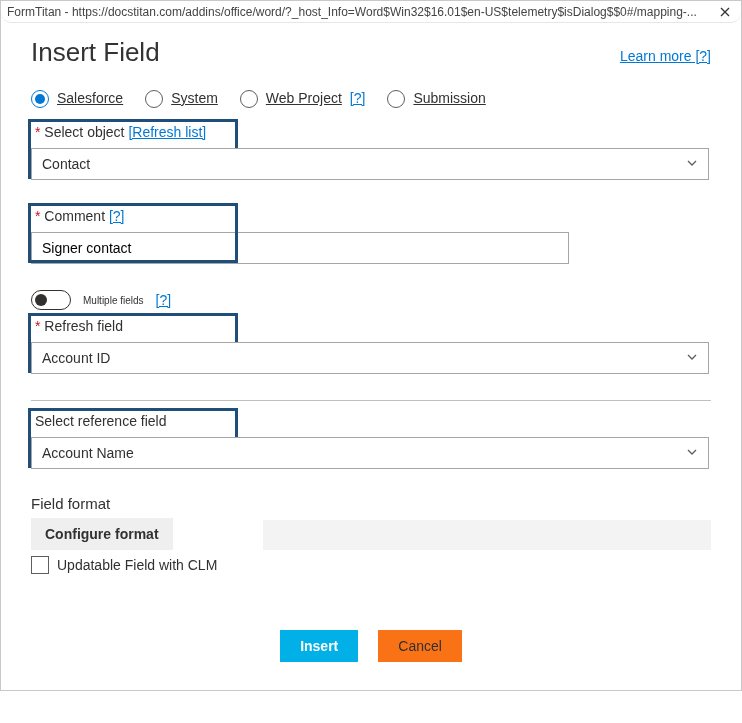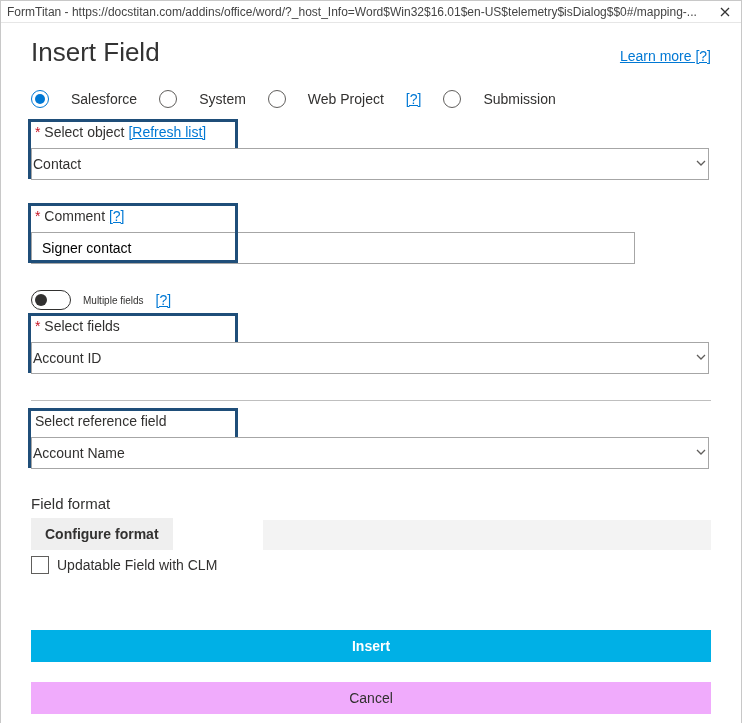--- a/index.html
+++ b/index.html
@@ -16,20 +16,21 @@
   }
   .titlebar {
     display: flex;
     align-items: center;
     height: 22px;
     padding: 0 4px 0 6px;
     font-size: 12px;
     color: #444;
     background: #fff;
     border-bottom: 1px solid #e6e6e6;
+    border-radius: 10px;
   }
   .titlebar .title-text {
     flex: 1;
     white-space: nowrap;
     overflow: hidden;
     text-overflow: ellipsis;
   }
   .titlebar .close {
     width: 24px;
     height: 20px;
@@ -62,24 +63,24 @@
     cursor: pointer;
   }
   .radio-row {
     display: flex;
     align-items: center;
     gap: 22px;
     margin-bottom: 14px;
   }
   .radio-item {
     display: flex;
-    align-items: center;
-    gap: 22px;
-    cursor: pointer;
-    font-size: 14px;
+    gap: 8px;
+    cursor: pointer;
+    font-size: 14px;
+    text-decoration: underline;
   }
   .radio-circle {
     width: 18px; height: 18px;
     border: 1px solid #605e5c;
     border-radius: 50%;
     display: inline-flex;
     align-items: center; justify-content: center;
   }
   .radio-circle.selected {
     border-color: #0078d4;
@@ -114,30 +115,30 @@
     height: 32px;
   }
   .select-box {
     position: absolute;
     left: 0; top: 0;
     width: 100%; height: 100%;
     border: 1px solid #a6a6a6;
     background: #fff;
     display: flex;
     align-items: center;
-    padding: 0 1px;
+    padding: 0 10px;
     cursor: pointer;
     font-size: 14px;
   }
   .select-box .chev {
     margin-left: auto;
     color: #605e5c;
   }
   .input-box {
-    width: 604px;
+    width: 538px;
     height: 32px;
     border: 1px solid #a6a6a6;
     padding: 0 10px;
     font-size: 14px;
     font-family: inherit;
     outline: none;
   }
   
   .overlay-wrap { position: relative; }
   .overlay-wrap .highlight-box {
@@ -212,36 +213,35 @@
   .cbox {
     width: 18px; height: 18px;
     border: 1px solid #605e5c;
     cursor: pointer;
   }
   .footer {
     display: flex;
     justify-content: center;
     gap: 20px;
     margin-top: 56px;
-    flex-direction: column;
   }
   .btn-primary {
     height: 32px;
     padding: 0 20px;
     background: #00b0e6;
     border: none;
     color: #fff;
     font-size: 14px;
     font-weight: 600;
     cursor: pointer;
   }
   .btn-default {
     height: 32px;
     padding: 0 20px;
-    background: #f0abfc;
+    background: #f97316;
     border: none;
     font-size: 14px;
     font-weight: 400;
     color: #323130;
     cursor: pointer;
   }
   .chev svg { width: 12px; height: 12px; }
 </style>
 </head>
 <body>
@@ -318,21 +318,21 @@
     <div class="toggle-row">
       <span class="toggle"></span>
       <span class="toggle-label">Multiple fields</span>
       <span class="help-q">[?]</span>
     </div>
 
     <div class="field-block overlay-wrap" style="height:56px;">
       <div class="highlight-box" style="height:60px;"></div>
       <div class="label-text">
         <span class="req">*</span>
-        <span>Select fields</span>
+        <span>Refresh field</span>
       </div>
       <div class="val-wrap">
         <div class="select-row">
           <div class="select-box">
             <span>Account ID</span>
             <span class="chev">
               <svg viewBox="0 0 12 12">
                   <path d="M2 4 L6 8 L10 4" stroke="#605e5c" stroke-width="1.3" fill="none"></path>
                 </svg>
             </span>

